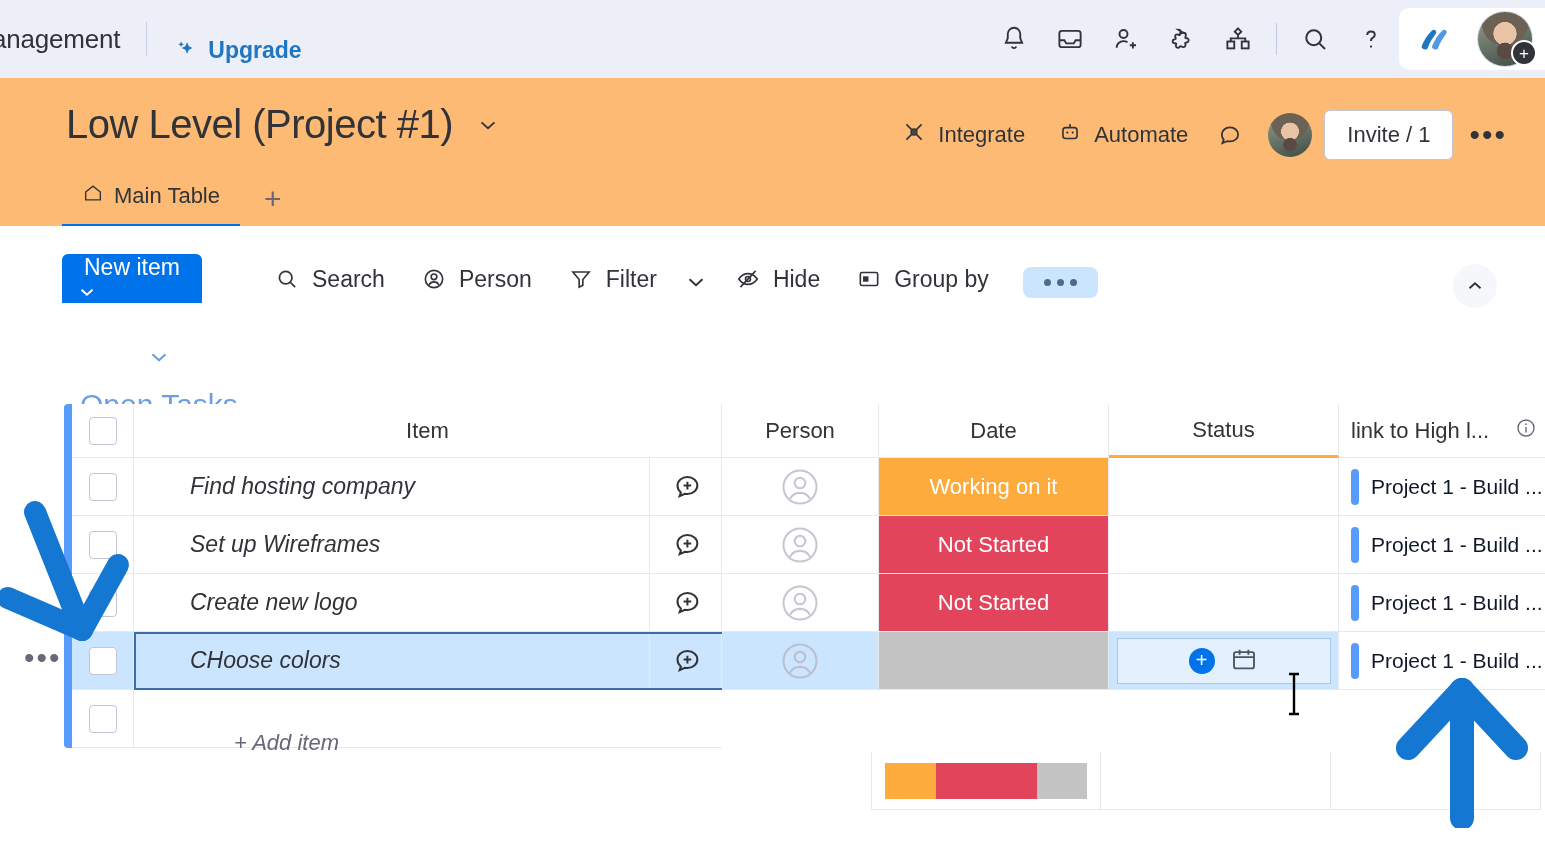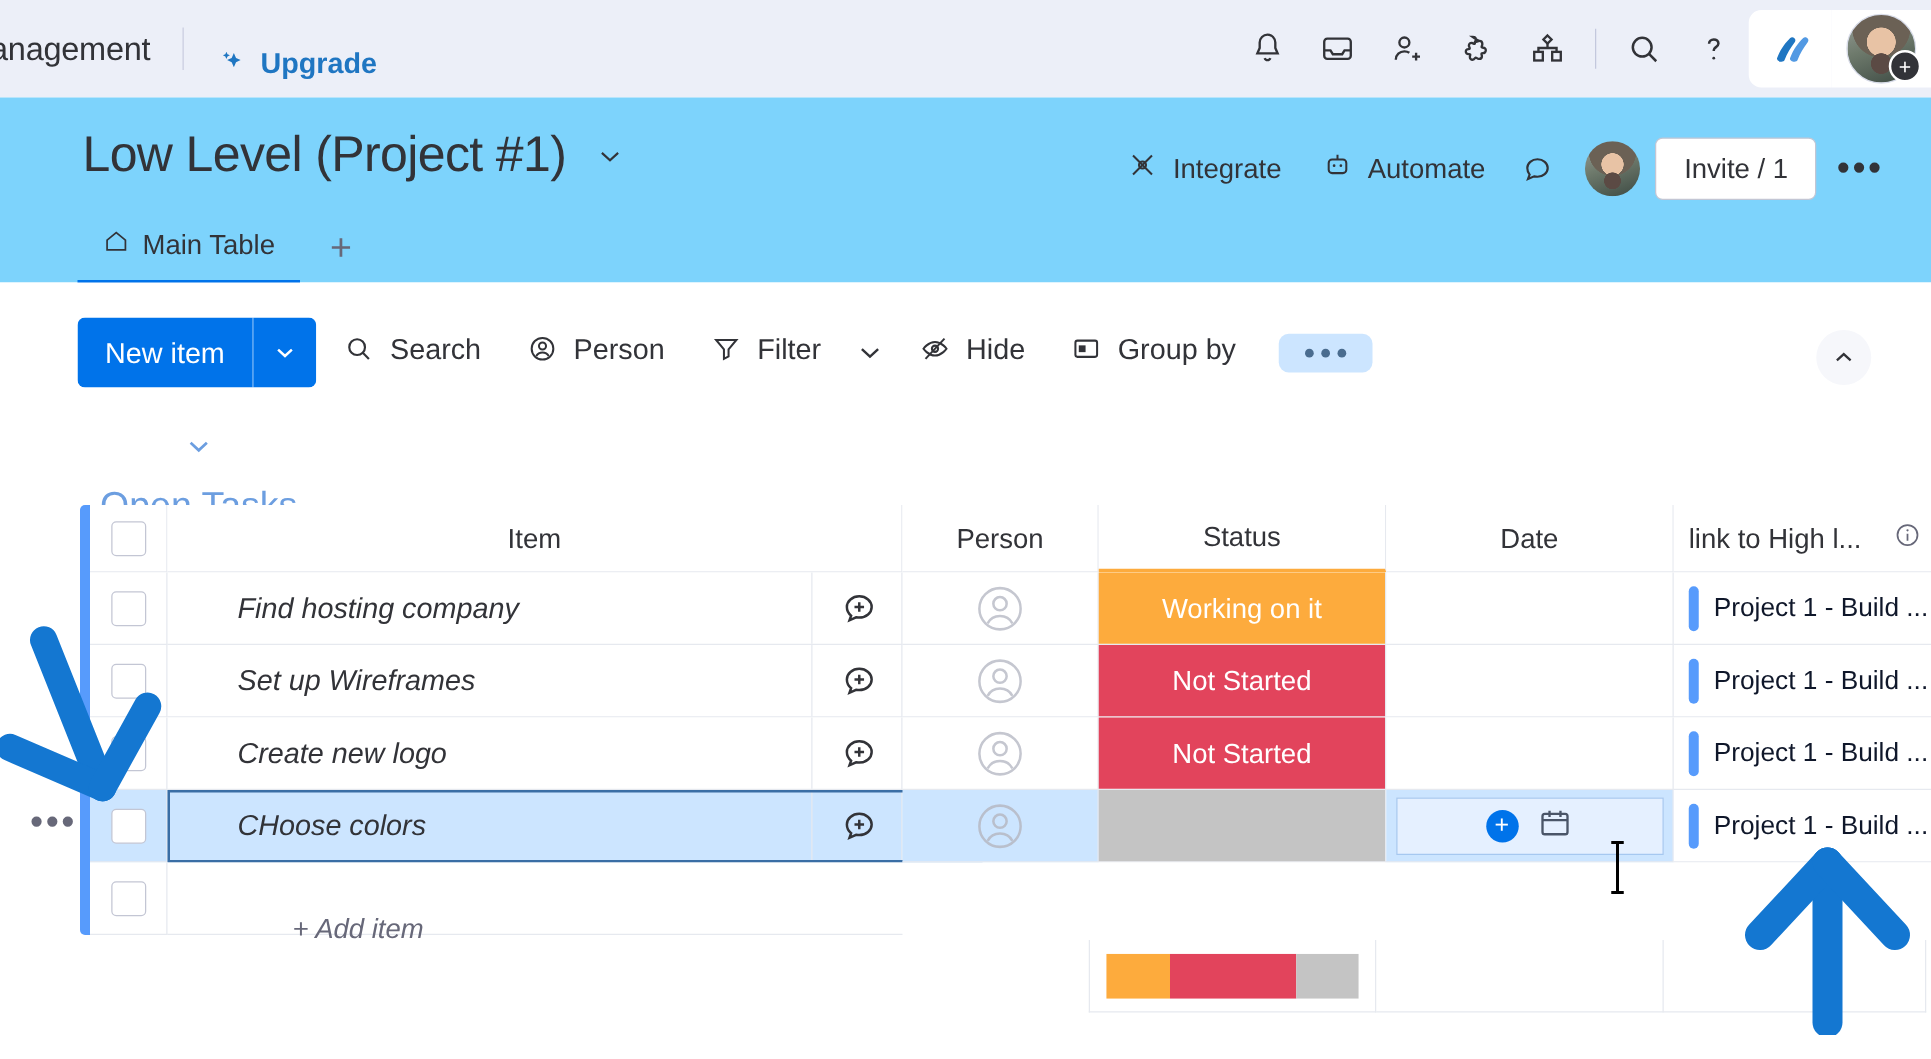--- a/index.html
+++ b/index.html
@@ -59,21 +59,21 @@
     border:1px solid #d8dce9;
   }
   .avatar-badge {
     position:absolute; right:8px; bottom:4px;
     width:26px; height:26px; border-radius:50%;
     background:#323338; color:#fff; font-size:17px; line-height:24px;
     text-align:center; border:2px solid #fff;
   }
 
   
-  .board-header { position:absolute; left:0; top:78px; width:1545px; height:148px; background:#7dd3fc; }
+  .board-header { position:absolute; left:0; top:78px; width:1545px; height:148px; background:#fdba74; }
   .board-title-row {
     position:absolute; left:66px; top:24px;
     display:flex; align-items:center; gap:22px;
   }
   .board-title { font-size:40px; font-weight:400; color:#323338; letter-spacing:-0.5px; white-space:nowrap; }
   .chev-lg { width:26px; height:26px; }
   .board-actions {
     position:absolute; right:22px; top:32px;
     display:flex; align-items:center; gap:0;
   }
@@ -105,21 +105,21 @@
     border-bottom:4px solid transparent;
   }
   .tab.active { border-bottom-color:#0073ea; }
   .tab-add { font-size:30px; color:#676879; padding:0 24px 12px 24px; cursor:pointer; }
   .tabs-rule { position:absolute; left:62px; right:48px; top:224px; height:1px; background:#e6e9ef; }
 
   
   .toolbar { position:absolute; left:0; top:226px; width:1545px; height:110px; background:#fff; }
   .newitem {
     position:absolute; left:62px; top:28px; height:56px;
-    display:flex; align-items:stretch; border-radius:6px; overflow:hidden; cursor:pointer;
+    display:flex; align-items:stretch; border-radius:6px; overflow:hidden; cursor:pointer;flex-direction:column;
   }
   .newitem-main {
     background:#0073ea; color:#fff; font-size:23px; font-weight:400;
     display:flex; align-items:center; padding:0 22px;
   }
   .newitem-split { width:1px; background:#2c8cf0; }
   .newitem-arrow { background:#0073ea; display:flex; align-items:center; padding:0 14px; }
   .tb-items { position:absolute; left:258px; top:28px; height:56px; display:flex; align-items:center; gap:4px; }
   .tb-btn {
     display:flex; gap:12px; padding:11px 16px;
@@ -416,22 +416,22 @@
 
 <div class="table">
   <div class="grp-bar"></div>
 
   <div class="row hdr" style="margin-left:8px;">
     <div class="cell c-check">
       <div class="cbox"></div>
     </div>
     <div class="cell c-item">Item</div>
     <div class="cell c-person">Person</div>
+    <div class="cell c-date">Date</div>
     <div class="cell c-status">Status</div>
-    <div class="cell c-date">Date</div>
     <div class="cell c-link">
       <span>link to High l...</span>
       <span>
         <svg width="24" height="24" viewBox="0 0 24 24" fill="none" stroke="#676879" stroke-width="1.4">
             <circle cx="12" cy="12" r="8"></circle>
             <path d="M12 11v5.5"></path>
             <circle cx="12" cy="8.2" r="0.9" fill="#676879" stroke="none"></circle>
           </svg>
       </span>
     </div>

